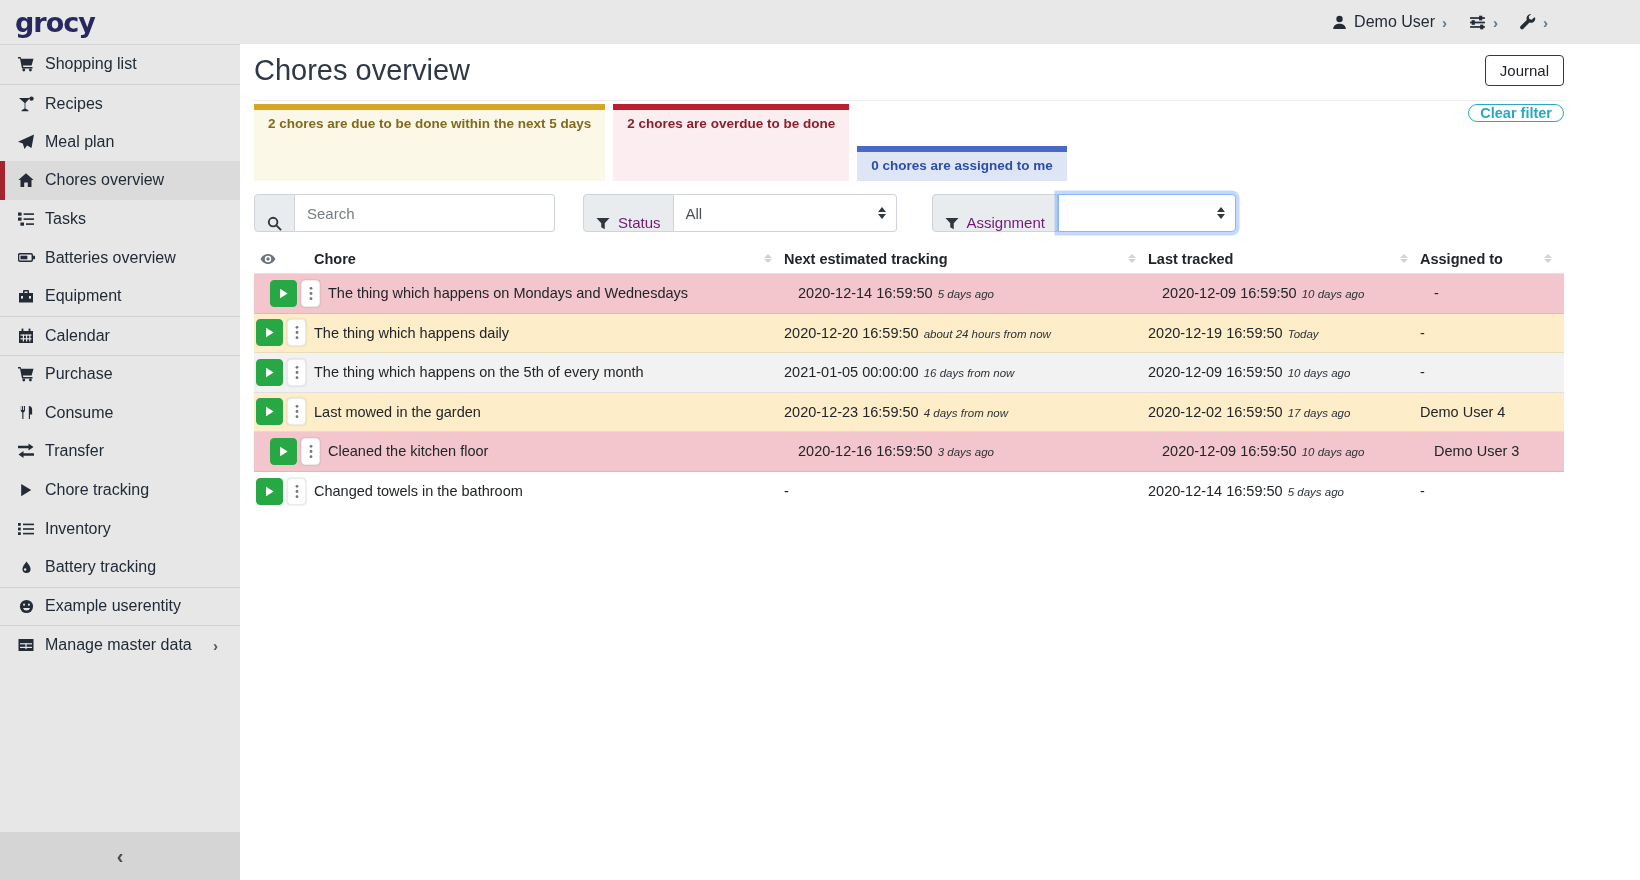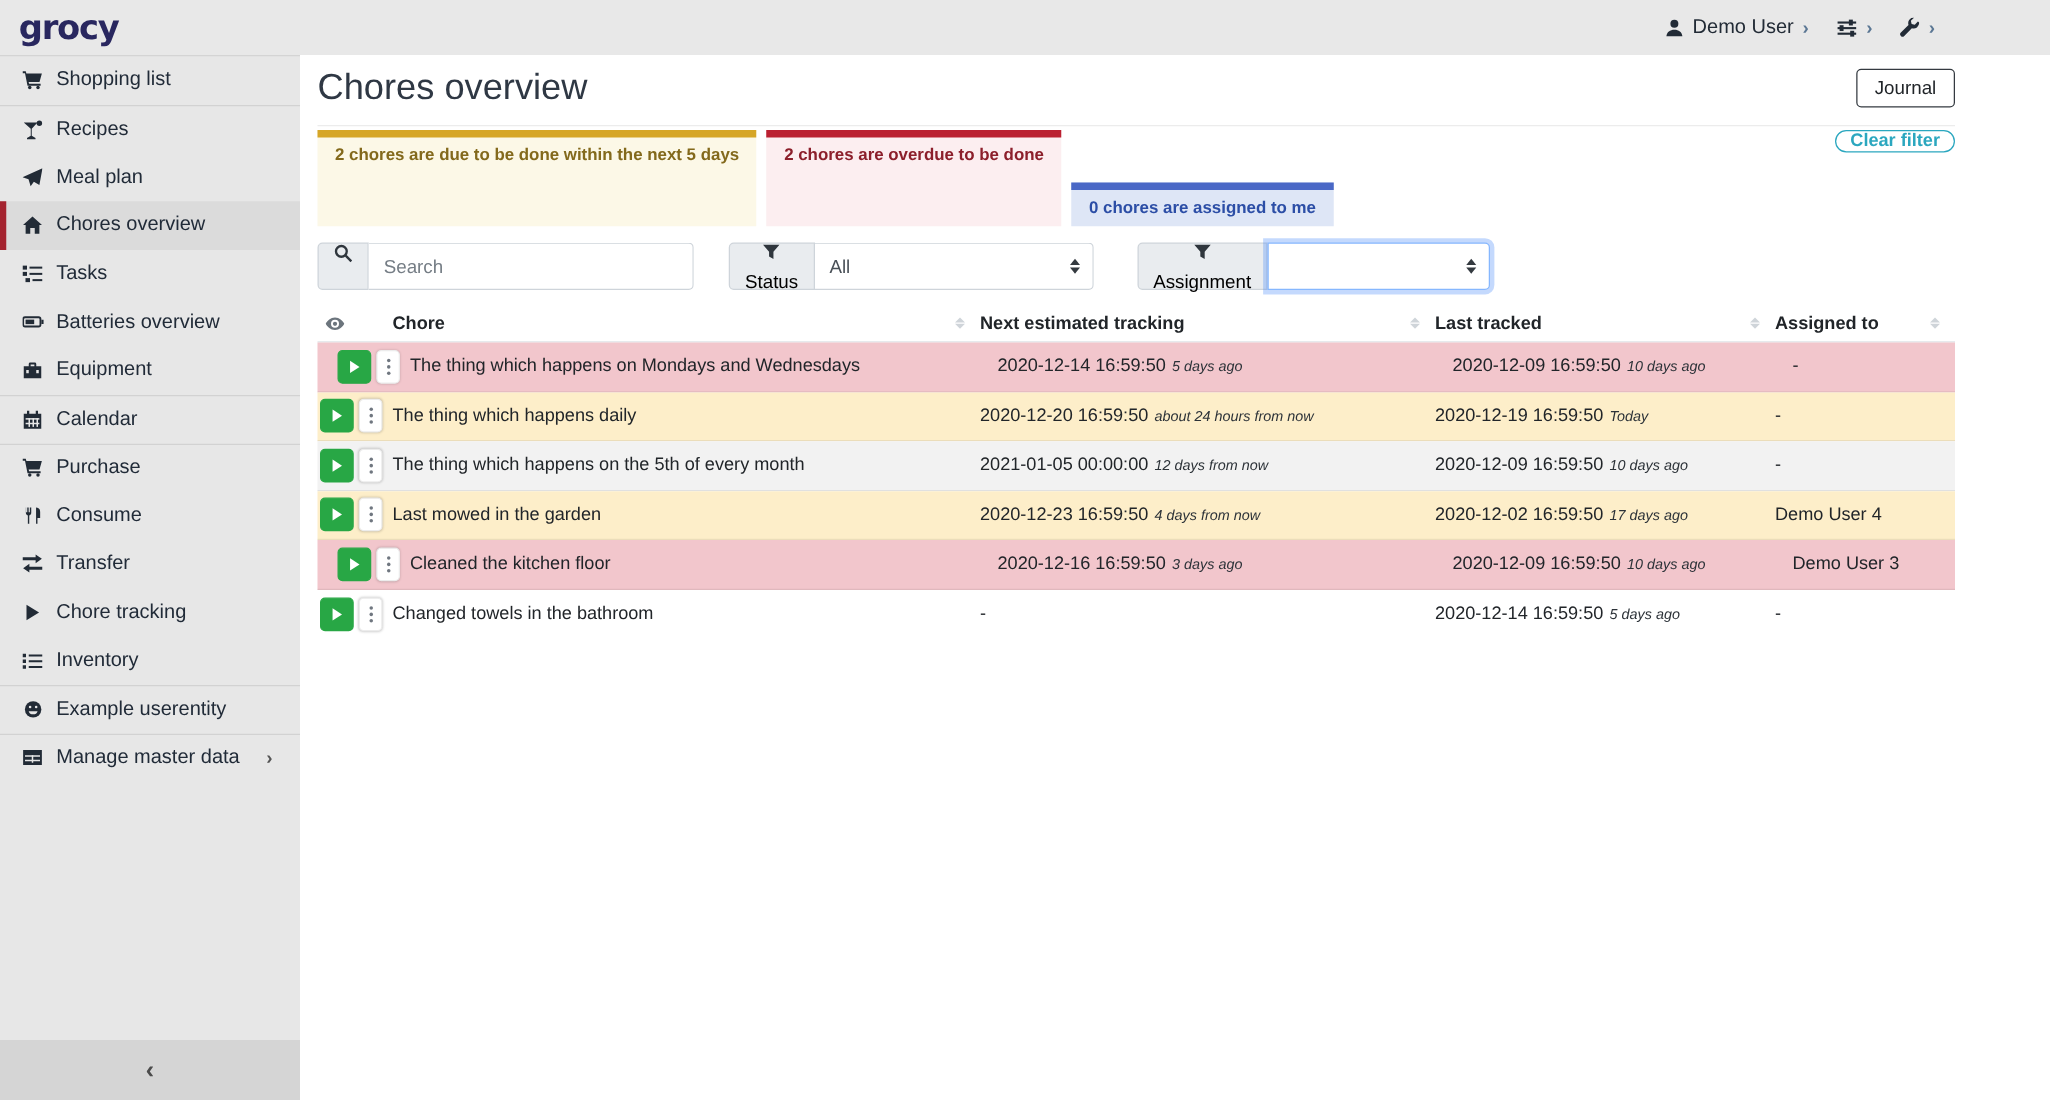--- a/index.html
+++ b/index.html
@@ -32,21 +32,21 @@
 
   .banner-row { display:flex; align-items:stretch; margin-top:3px; margin-bottom:13px; }
   .alert { border-top:6px solid; padding:6px 14px 8px; font-size:13.5px; font-weight:700; margin-right:8px; cursor:pointer; }
   .alert-warning { background:#fcf8e7; border-color:#d6a627; color:#83691c; }
   .alert-danger  { background:#fceef0; border-color:#bb2031; color:#8c1f2b; }
   .alert-info    { background:#dee6f6; border-color:#4a68c6; color:#2c4ea6;margin-top:42px; }
   .btn-clear { margin-left:auto; align-self:flex-start; background:#fff; border:1px solid #2ba7bf; color:#2ba7bf; border-radius:12px; padding:0 11px; font-size:14.5px; cursor:pointer; font-family:inherit;font-weight:bold; }
 
   .filter-row { display:flex; align-items:center; margin-bottom:12px; }
   .igroup { display:flex; height:38px; }
-  .prepend { background:#e9ecef; border:1px solid #ced4da; border-radius:4px 0 0 4px; display:flex; align-items:center; gap:8px; padding:0 12px; color:#000000; font-size:15px;flex-direction:column; }
+  .prepend { background:#e9ecef; border:1px solid #ced4da; border-radius:4px 0 0 4px; display:flex; align-items:flex-end; gap:8px; padding:0 12px; color:#701a75; font-size:15px; }
   .prepend .picon { color:#2f363d; }
   .tinput { border:1px solid #ced4da; border-left:0; border-radius:0 4px 4px 0; width:260px; padding:0 12px; font-size:15px; font-family:inherit; color:#0f172a; outline:none; }
   .tinput::placeholder { color:#757d85; }
   .fselect { border:1px solid #ced4da; border-left:0; border-radius:0 4px 4px 0; display:flex; align-items:center; justify-content:space-between; padding:0 10px 0 12px; font-size:15px; color:#495057; background:#fff; cursor:pointer; }
   .fselect.focused { border:1px solid #86b7fe; box-shadow:0 0 0 3.5px rgba(60,130,250,.3); }
   .caret { display:flex; flex-direction:column; gap:2px; }
   .caret i { width:0; height:0; border-left:4.5px solid transparent; border-right:4.5px solid transparent; }
   .caret .up { border-bottom:5px solid #343a40; }
   .caret .dn { border-top:5px solid #343a40; }
   .gap1 { width:28px; } .gap2 { width:35px; }
@@ -238,20 +238,29 @@
           <rect x="0" y="2" width="2.8" height="2.8"></rect>
           <rect x="5" y="2.6" width="11" height="1.6"></rect>
           <rect x="0" y="6.6" width="2.8" height="2.8"></rect>
           <rect x="5" y="7.2" width="11" height="1.6"></rect>
           <rect x="0" y="11.2" width="2.8" height="2.8"></rect>
           <rect x="5" y="11.8" width="11" height="1.6"></rect>
         </svg>
       </span>
     <span>Inventory</span>
   </div>
+  <div class="side-item">
+    <span class="sicon">
+        <svg viewBox="0 0 16 16" width="13" height="13" fill="currentColor">
+          <path d="M8 .5C5.2 4.4 3 7 3 9.9a5 5 0 0 0 10 0C13 7 10.8 4.4 8 .5z"></path>
+          <circle cx="6.3" cy="10.5" r="1.5" fill="#e7e7e7"></circle>
+        </svg>
+      </span>
+    <span>Battery tracking</span>
+  </div>
   <div class="side-item sep">
     <span class="sicon">
         <svg viewBox="0 0 16 16" width="15" height="15">
           <circle cx="8" cy="8" r="7" fill="currentColor"></circle>
           <circle cx="5.4" cy="6" r="1.1" fill="#e7e7e7"></circle>
           <circle cx="10.6" cy="6" r="1.1" fill="#e7e7e7"></circle>
           <path d="M4.2 9.5a4 4 0 0 0 7.6 0z" fill="#e7e7e7"></path>
         </svg>
       </span>
     <span>Example userentity</span>
@@ -430,21 +439,21 @@
             </div>
           <div class="btn-menu">
               <svg viewBox="0 0 4 16" width="4" height="15" fill="currentColor">
                 <circle cx="2" cy="2.5" r="1.5"></circle>
                 <circle cx="2" cy="8" r="1.5"></circle>
                 <circle cx="2" cy="13.5" r="1.5"></circle>
               </svg>
             </div>
         </div>
         <div class="cell-name">The thing which happens on the 5th of every month</div>
-        <div><span class="dt">2021-01-05 00:00:00</span><span class="rel">12 days from now</span></div>
+        <div><span class="dt">2021-01-05 00:00:00</span><span class="rel">16 days from now</span></div>
         <div><span class="dt">2020-12-09 16:59:50</span><span class="rel">10 days ago</span></div>
         <div class="dt">-</div>
       </div>
 
       <div class="trow st-due">
         <div class="cell-actions">
           <div class="btn-track">
               <svg viewBox="0 0 16 16" width="11" height="11" fill="#fff">
                 <path d="M3 1l11 7L3 15z"></path>
               </svg>

